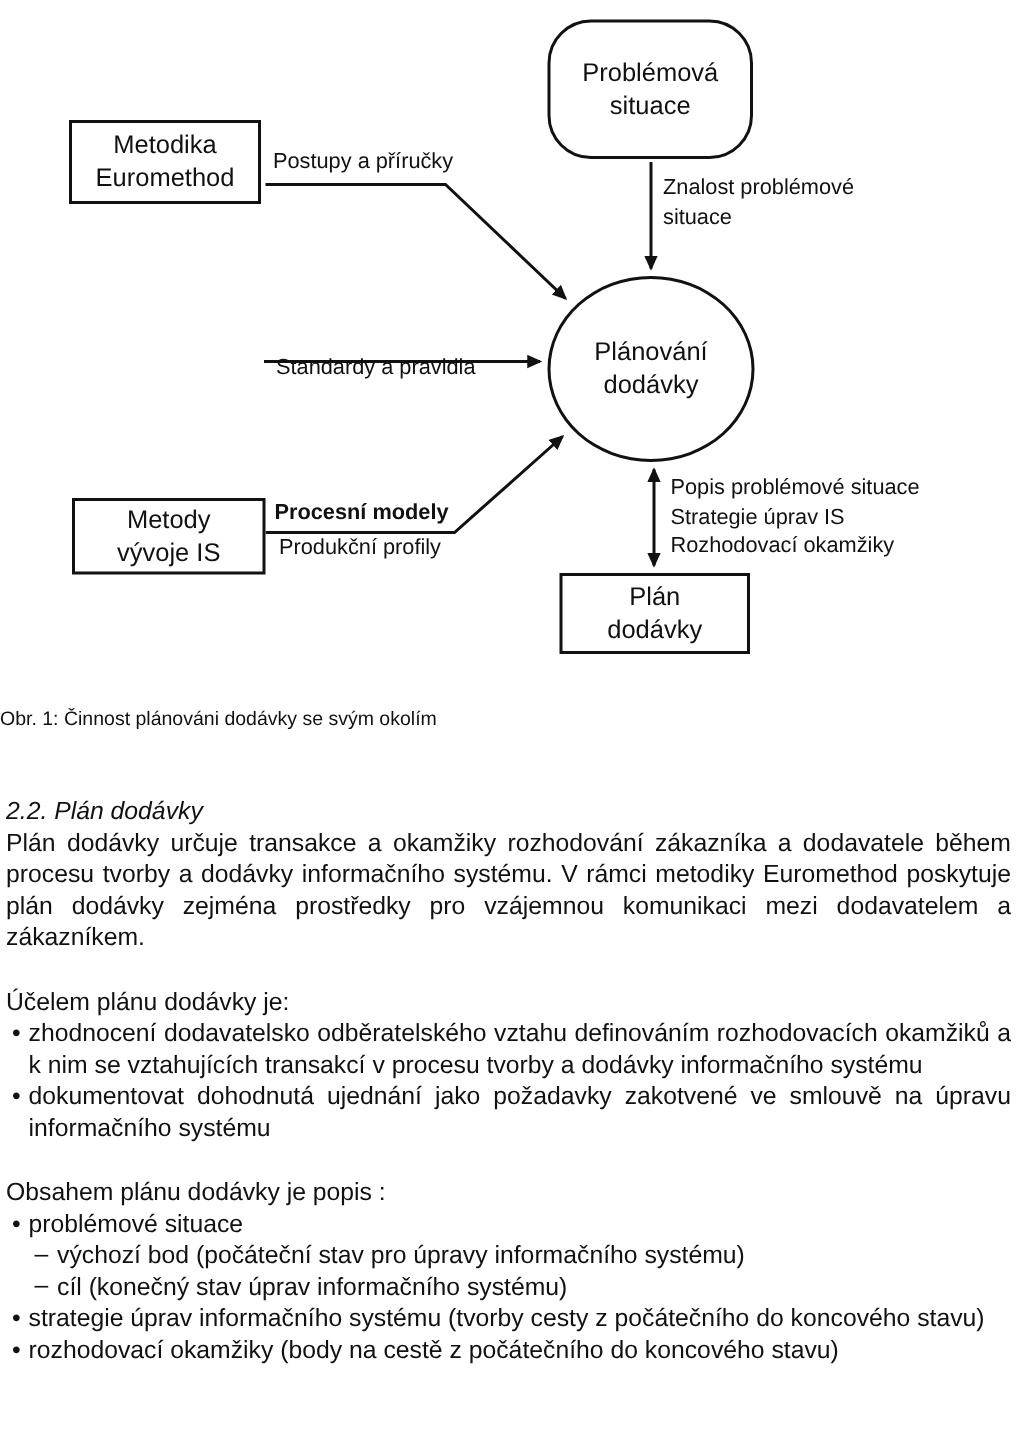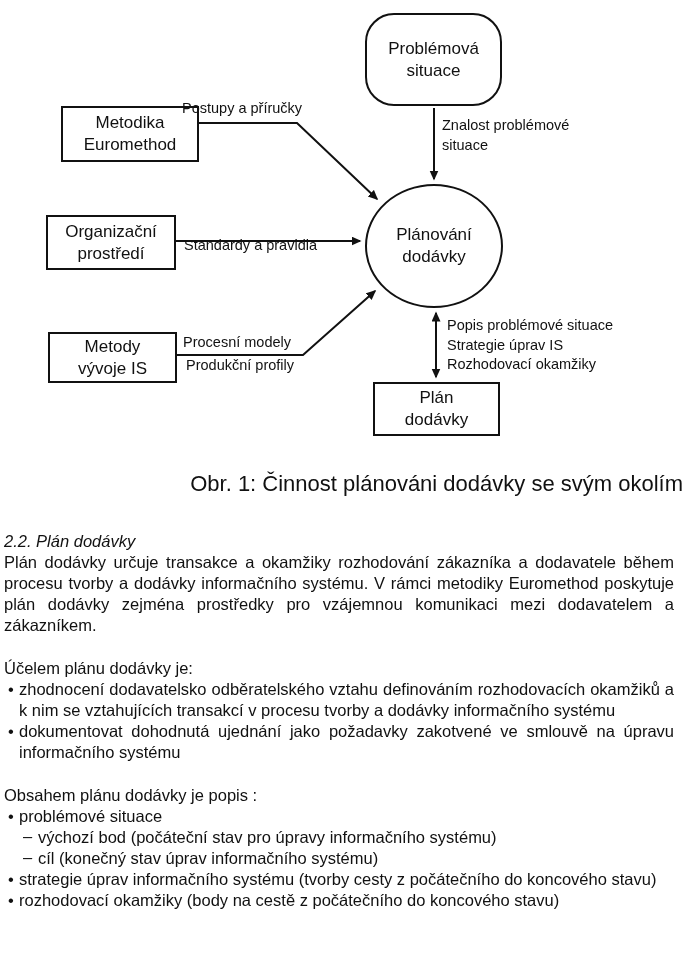--- a/index.html
+++ b/index.html
@@ -12,38 +12,38 @@
   
   .diagram { position:relative; width:683px; height:510px; }
   .arrows  { position:absolute; left:0; top:0; }
   .node {
     position:absolute; border:2px solid #111; background:#fff;
     display:flex; align-items:center; justify-content:center;
     text-align:center; font-size:17px; line-height:22px;
     white-space:pre-line; z-index:2;
   }
   .node-problem    { left:365px; top:13px;  width:137px; height:93px; border-radius:29px; }
-  .node-metodika   { left:46px;  top:106px;  width:138px; height:56px;margin-left:15px; }
+  .node-metodika   { left:46px;  top:80px;  width:128px; height:56px; }
   .node-organizacni{ left:46px;  top:215px; width:130px; height:55px; }
   .node-metody     { left:48px;  top:332px; width:129px; height:51px; }
   .node-plan       { left:373px; top:382px; width:127px; height:54px; }
   .node-planovani  { left:365px; top:184px; width:138px; height:124px; border-radius:50%; }
   .edge-label {
     position:absolute; font-size:14.5px; line-height:19.5px;
     white-space:pre-line; z-index:3; background:transparent;
   }
   .lbl-postupy   { left:182px; top:99px; }
   .lbl-standardy { left:184px; top:236px; }
-  .lbl-procesni  { left:183px; top:333px; }
+  .lbl-procesni  { left:183px; top:333px;font-weight:bold; }
   .lbl-produkcni { left:186px; top:356px; }
   .lbl-znalost   { left:442px; top:116px; }
   .lbl-popis     { left:447px; top:316px; }
   .caption {
     position:absolute; left:0; right:0; top:471px;
-    text-align:right; font-size:22px;
+    text-align:left; font-size:13px;
   }
   
   .textbody {
     position:absolute; left:0; top:510px; width:683px;
     padding:0 9px 0 4px; font-size:16.5px; line-height:21px;
   }
   .sec-heading { font-style:italic; font-weight:normal; font-size:16.5px; margin-top:21px; }
   .sec-paragraph { text-align:justify; }
   .intro-line { margin-top:22px; }
   .intro-line.second { }
@@ -69,22 +69,20 @@
       <path d="M176,241 H360" fill="none" stroke="#111" stroke-width="2" marker-end="url(#ah)"></path>
       <path d="M177,355 H303 L375,291" fill="none" stroke="#111" stroke-width="2" marker-end="url(#ah)"></path>
       <path d="M434,108 V179" fill="none" stroke="#111" stroke-width="2" marker-end="url(#ah)"></path>
       <path d="M436,313 V377" fill="none" stroke="#111" stroke-width="2" marker-start="url(#ah)" marker-end="url(#ah)"></path>
     </svg>
 
     <div class="node node-problem">Problémová
 situace</div>
     <div class="node node-metodika">Metodika
 Euromethod</div>
-    <div class="node node-organizacni">Organizační
-prostředí</div>
     <div class="node node-metody">Metody
 vývoje IS</div>
     <div class="node node-planovani">Plánování
 dodávky</div>
     <div class="node node-plan">Plán
 dodávky</div>
 
     <div class="edge-label lbl-postupy">Postupy a příručky</div>
     <div class="edge-label lbl-standardy">Standardy a pravidla</div>
     <div class="edge-label lbl-procesni">Procesní modely</div>

